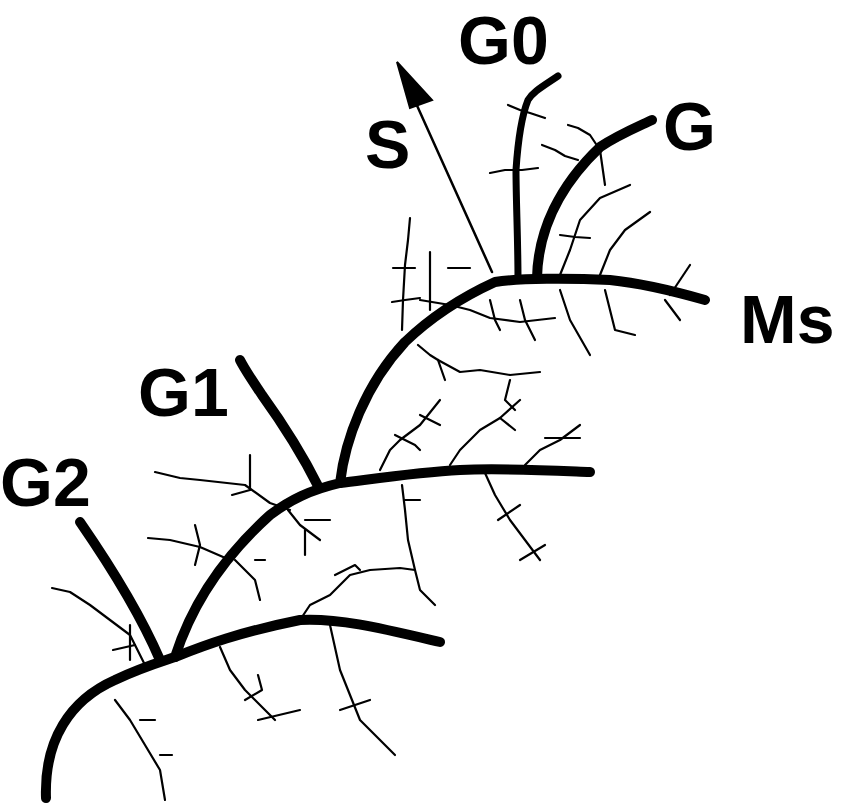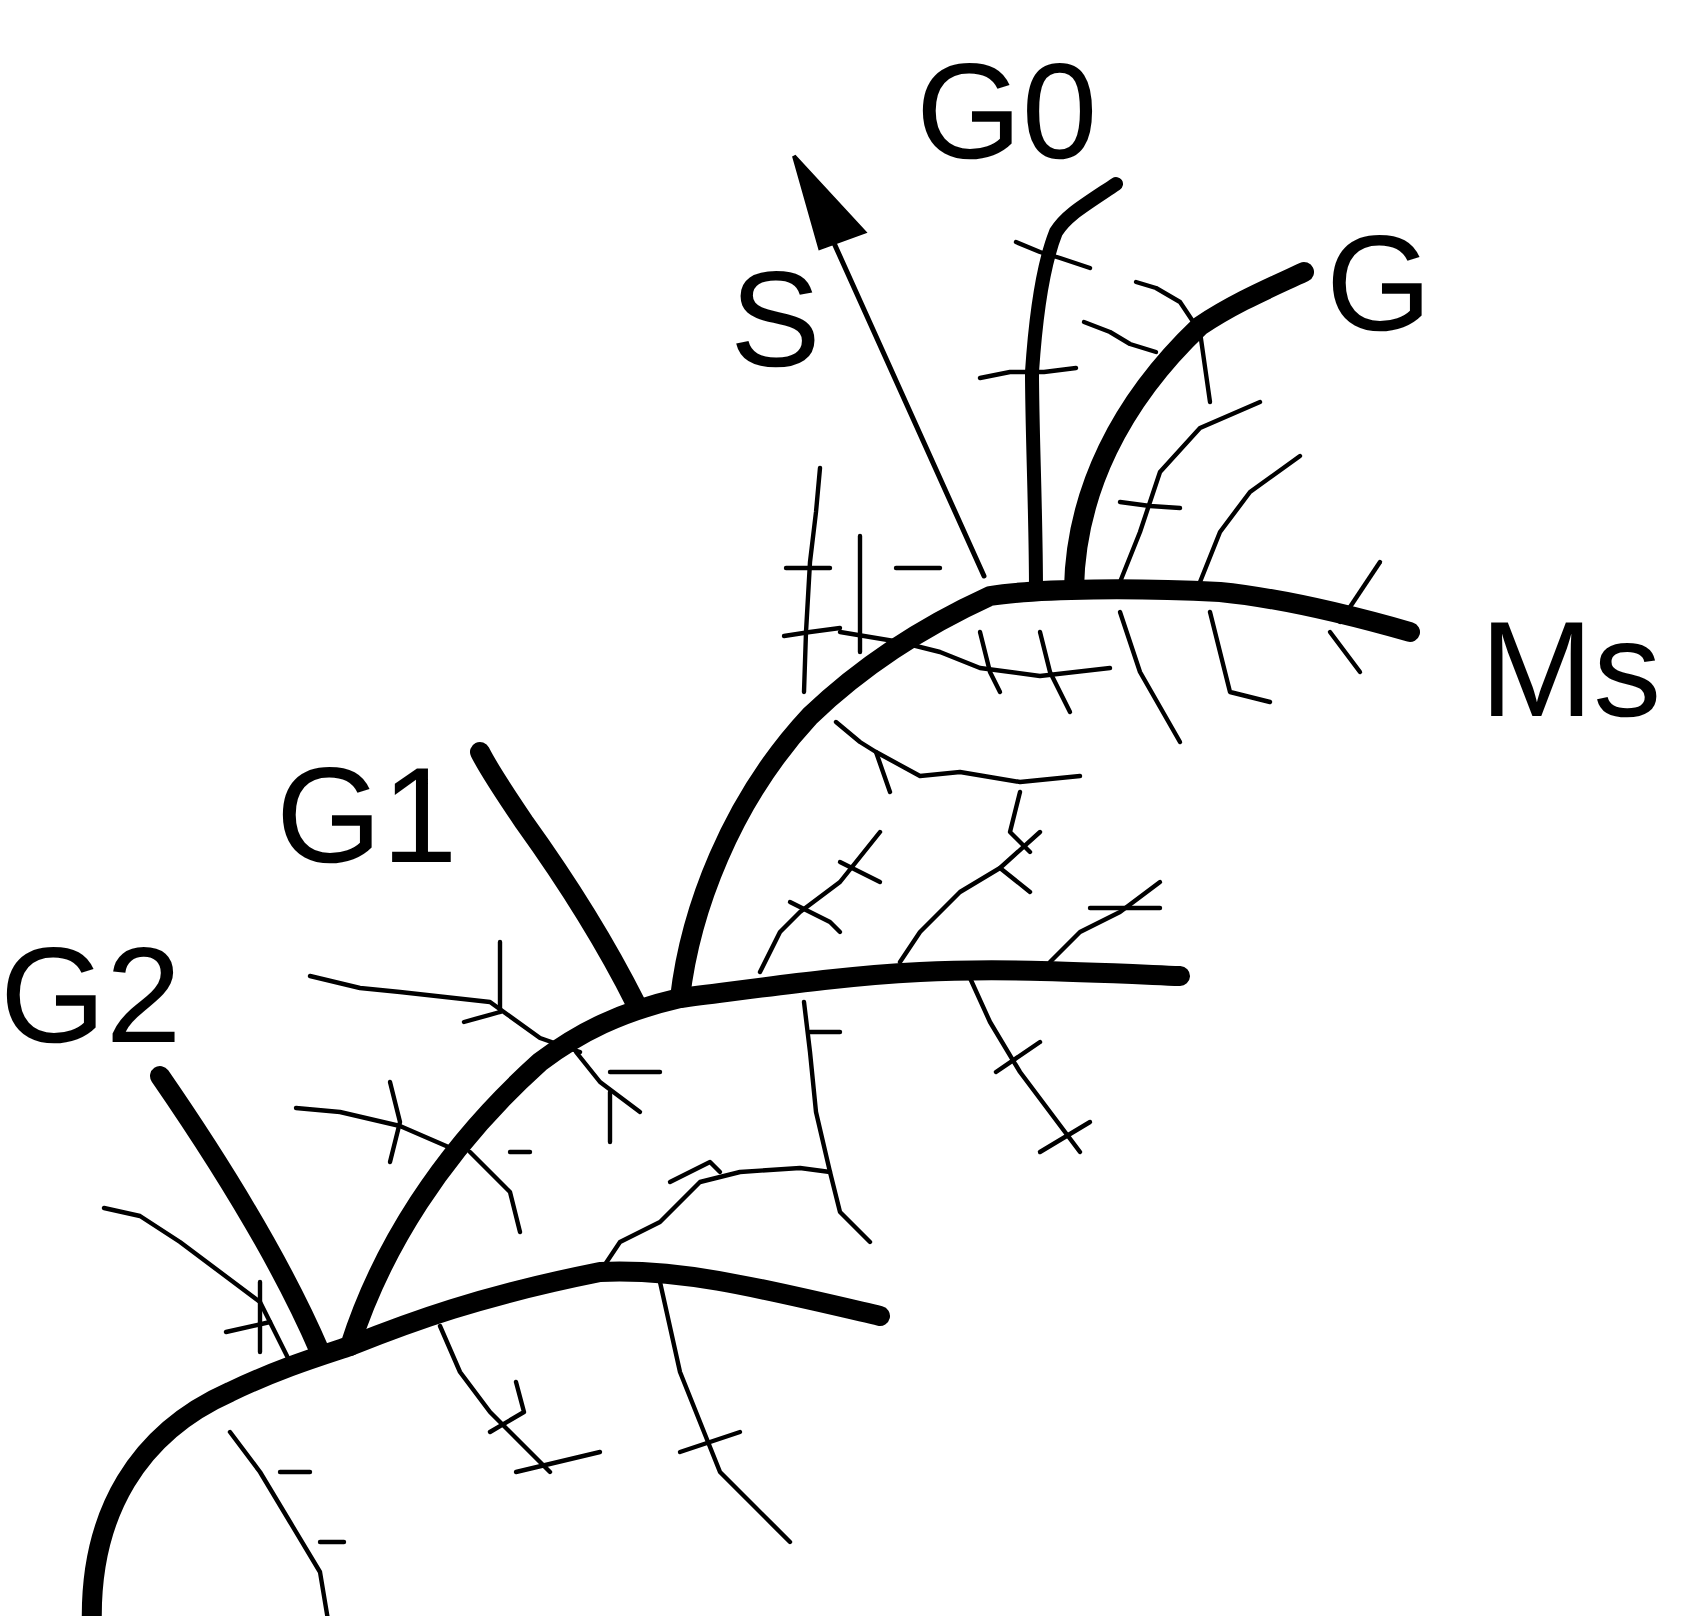--- a/index.html
+++ b/index.html
@@ -1,17 +1,17 @@
 <!DOCTYPE html>
 <html><head>
   <meta charset="utf-8">
   <style>
     html, body { margin: 0; padding: 0; background: #ffffff; }
     body { width: 850px; height: 808px; overflow: hidden; position: relative; }
-    #figure { position: absolute; left: 0; top: 16px; width: 850px; height: 640px; }
+    #figure { position: absolute; left: 0; top: 0; width: 850px; height: 640px; font-weight: bold; }
     .label {
       position: absolute;
       font-family: "Liberation Sans", sans-serif;
       font-size: 68px;
       line-height: 1;
       color: #000000;
       white-space: nowrap;
     }
     svg path, svg polyline, svg line { fill: none; stroke: #000; stroke-linecap: round; stroke-linejoin: round; }
     .thick { stroke-width: 10; }

